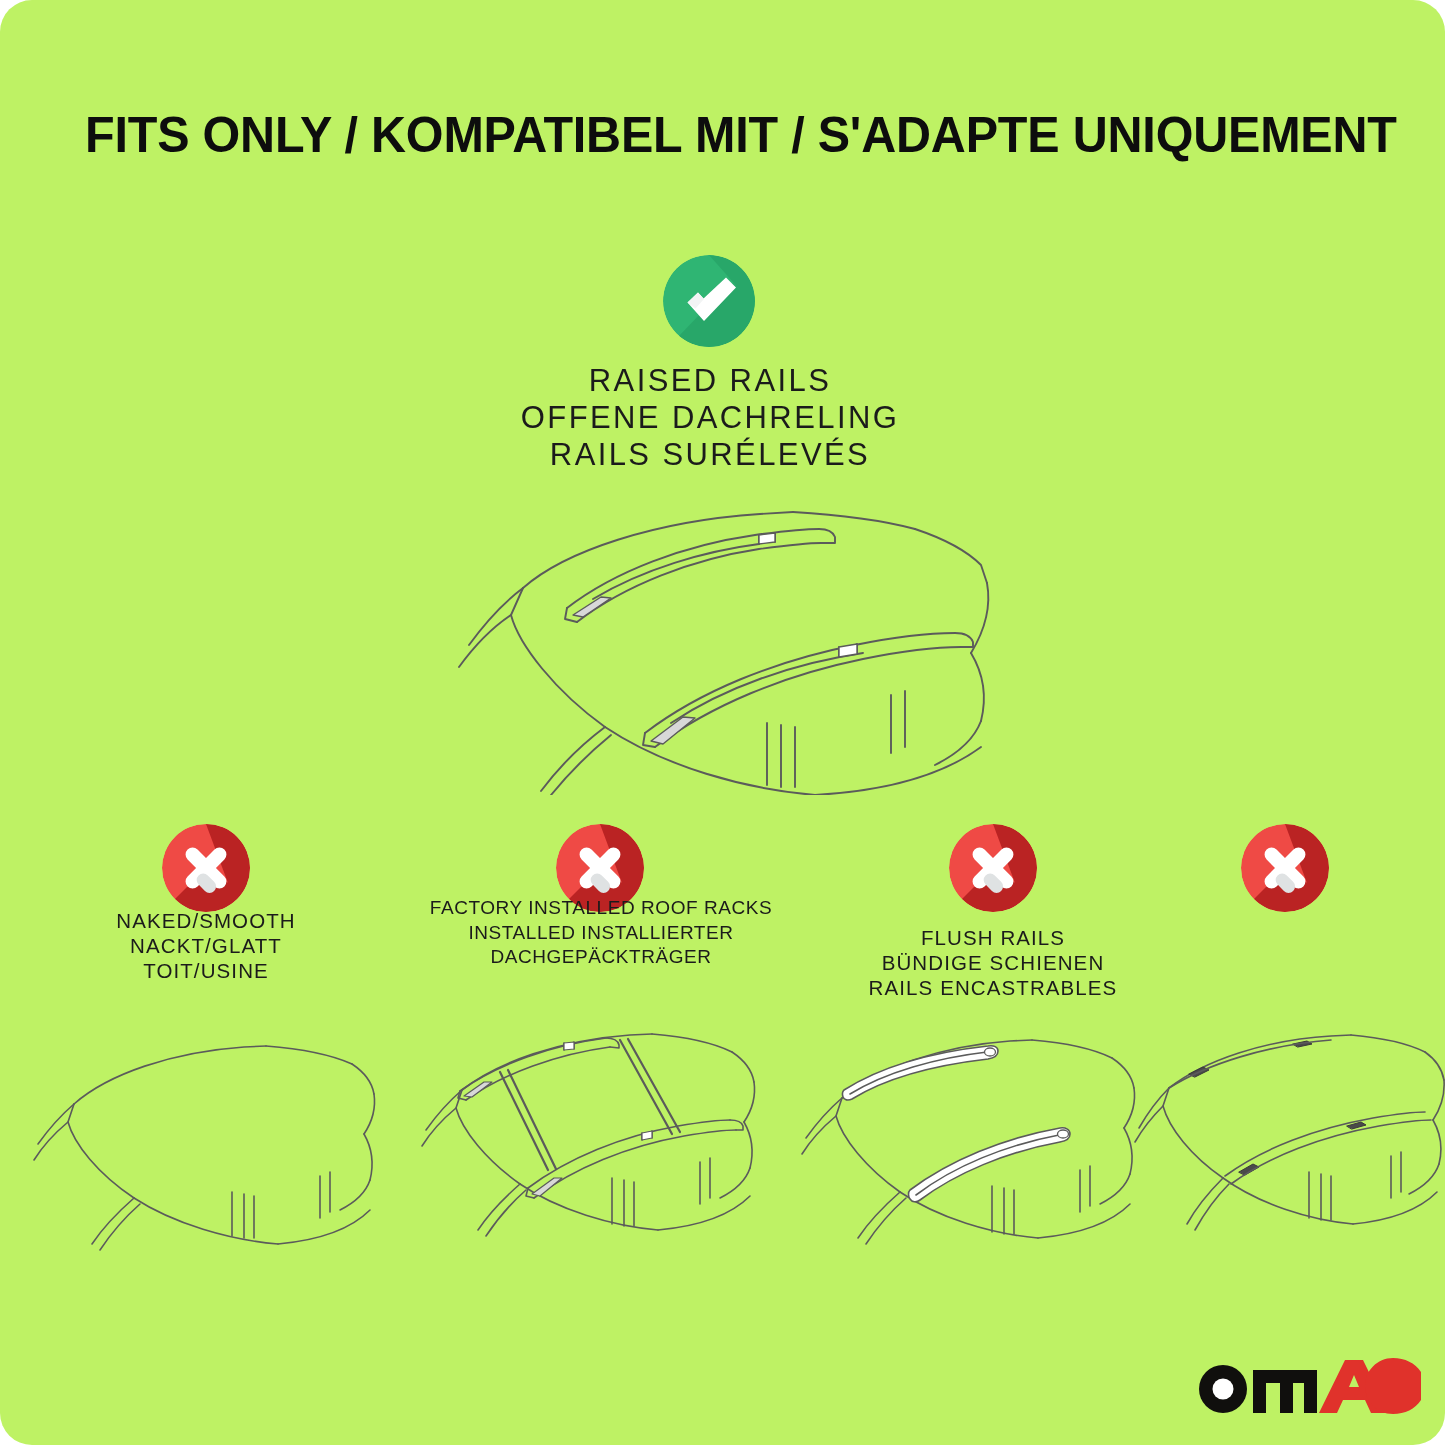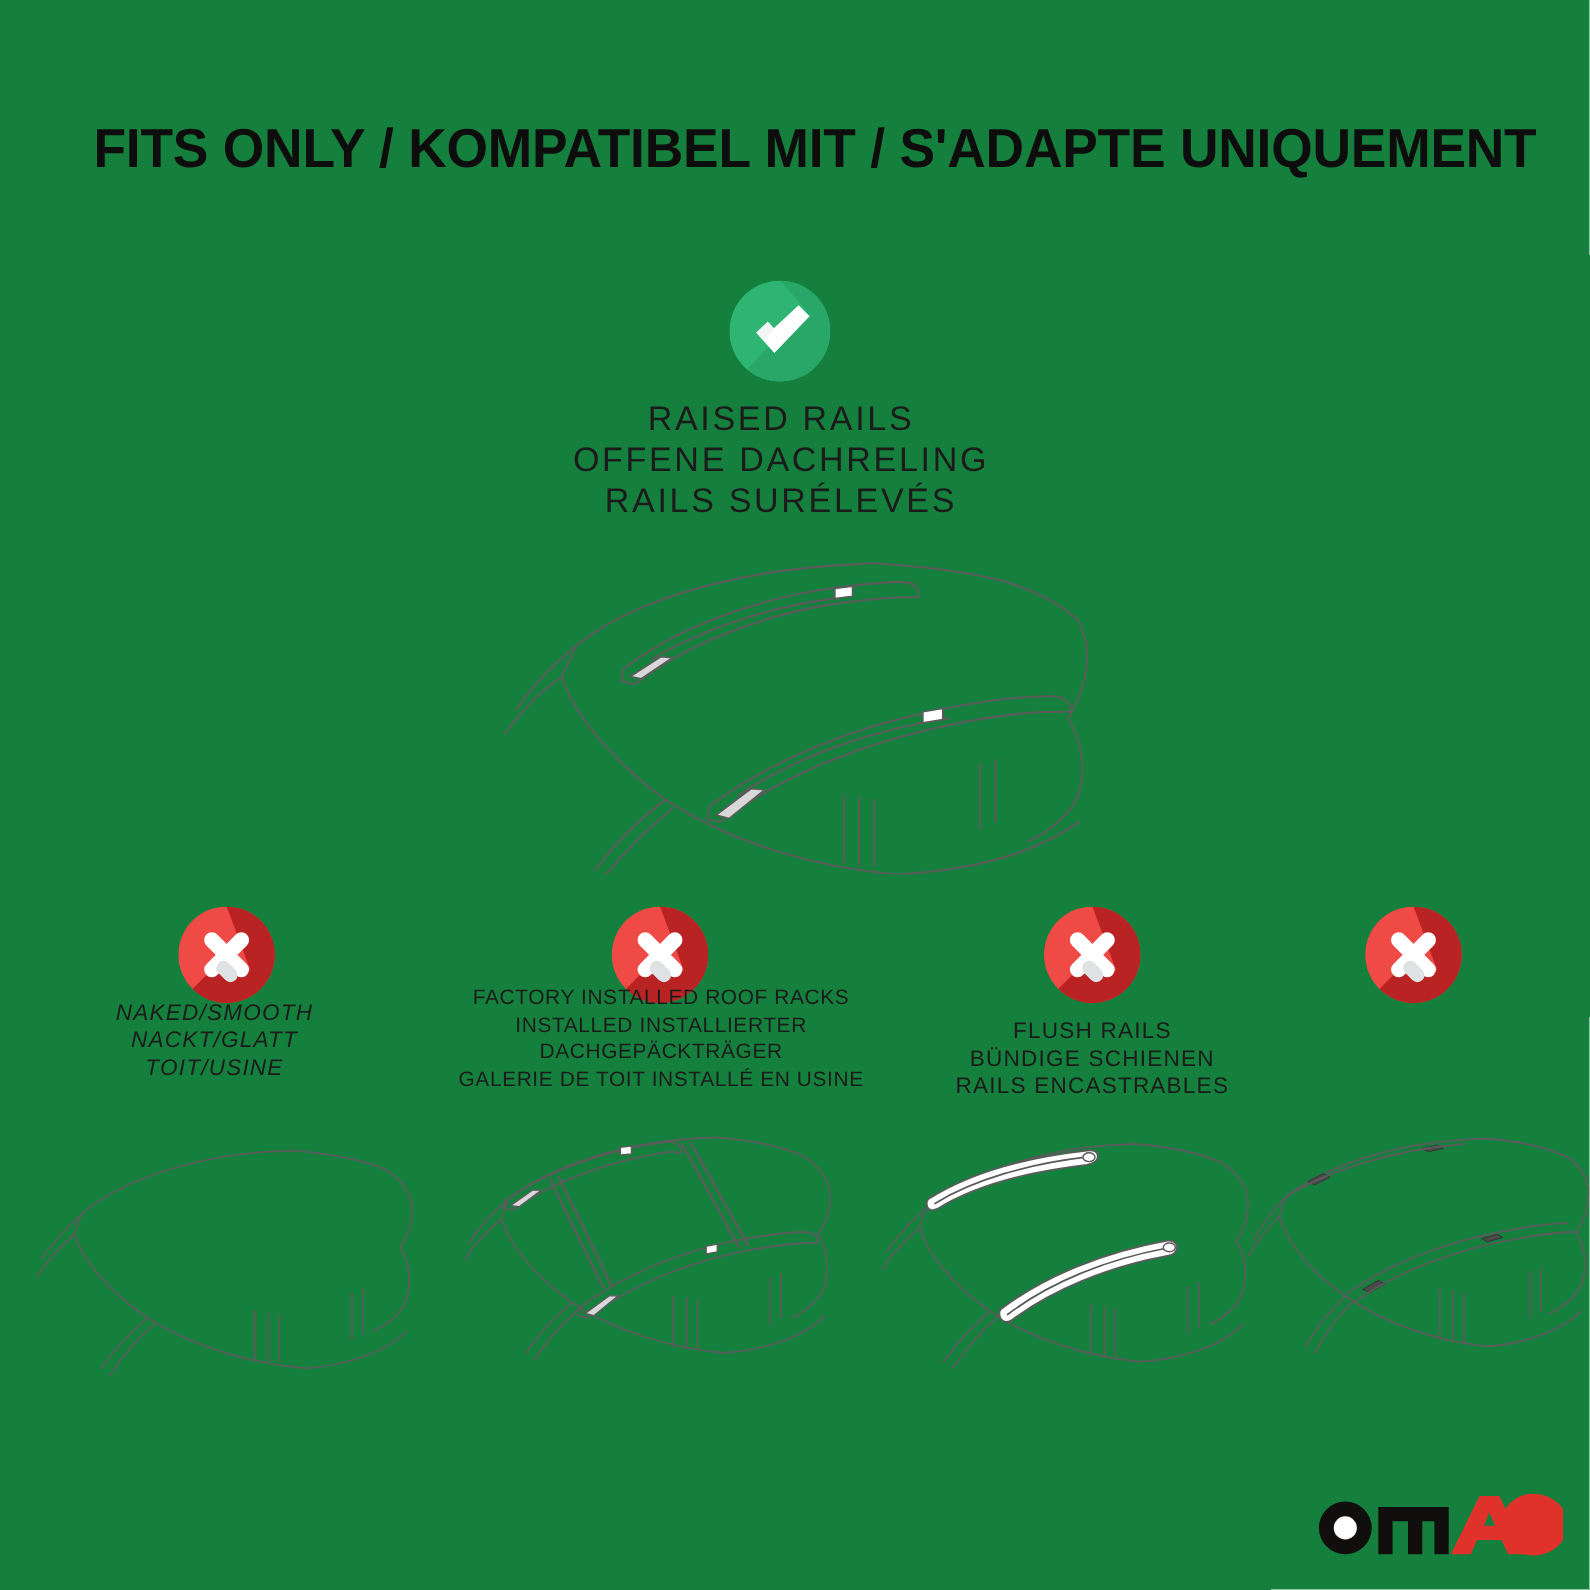--- a/index.html
+++ b/index.html
@@ -1,17 +1,17 @@
 <!DOCTYPE html>
 <html><head>
 <meta charset="utf-8">
 <style>
   html,body{margin:0;padding:0;background:#ffffff;}
   body{width:1445px;height:1445px;overflow:hidden;font-family:"Liberation Sans",sans-serif;color:#111111;}
-  #page{position:relative;width:1445px;height:1445px;background:#15803d;}
+  #page{position:relative;width:1445px;height:1445px;background:#bef264;border-radius:32px;}
 
   
   .title{
     position:absolute;left:85px;top:106px;width:1290px;
     font-family:"Liberation Sans",sans-serif;
     font-weight:700;font-size:50px;line-height:58px;
     letter-spacing:-0.2px;color:#0d0d0d;
     white-space:nowrap;transform:scaleX(0.97);transform-origin:left center;
   }
 
@@ -116,21 +116,21 @@
     <svg viewBox="0 0 88 88" xmlns="http://www.w3.org/2000/svg">
       <circle cx="44" cy="44" r="44" fill="#ef4a45"></circle>
       <path d="M44 0 A44 44 0 0 1 88 44 A44 44 0 0 1 44 88 A44 44 0 0 1 13 75 L44 44 L59 52 L66 59 Z" fill="#b41f1f" opacity="0.9"></path>
       <g fill="#ffffff">
         <rect x="18" y="37" width="52" height="14" rx="7" transform="rotate(45 44 44)"></rect>
         <rect x="18" y="37" width="52" height="14" rx="7" transform="rotate(-45 44 44)"></rect>
       </g>
       <rect x="44" y="48" width="22" height="13" rx="6.5" transform="rotate(45 44 44)" fill="#dfe2e3"></rect>
     </svg>
   </div>
-  <div class="label label-sm" style="left:9px;top:908px;width:372px;font-style:italic;">
+  <div class="label label-sm" style="left:20px;top:908px;width:372px;">
     <div>NAKED/SMOOTH</div>
     <div>NACKT/GLATT</div>
     <div>TOIT/USINE</div>
   </div>
   <div class="illus" style="left:22px;top:1022px;width:360px;height:230px;">
     <svg viewBox="0 0 360 230" xmlns="http://www.w3.org/2000/svg" fill="none" stroke="#5b5b5b" stroke-width="1.6" stroke-linecap="round" stroke-linejoin="round">
       <path d="M52 82 C86 52 150 30 222 25 L244 24"></path>
       <path d="M244 24 C282 27 310 33 330 42"></path>
       <path d="M52 82 L46 100 C52 122 76 152 112 176"></path>
       <path d="M112 176 C152 202 208 218 256 222"></path>
@@ -159,21 +159,20 @@
         <rect x="18" y="37" width="52" height="14" rx="7" transform="rotate(45 44 44)"></rect>
         <rect x="18" y="37" width="52" height="14" rx="7" transform="rotate(-45 44 44)"></rect>
       </g>
       <rect x="44" y="48" width="22" height="13" rx="6.5" transform="rotate(45 44 44)" fill="#dfe2e3"></rect>
     </svg>
   </div>
   <div class="label label-sm2" style="left:370px;top:896px;width:462px;">
     <div>FACTORY INSTALLED ROOF RACKS</div>
     <div>INSTALLED INSTALLIERTER</div>
     <div>DACHGEPÄCKTRÄGER</div>
-    <div>GALERIE DE TOIT INSTALLÉ EN USINE</div>
   </div>
   <div class="illus" style="left:402px;top:1012px;width:360px;height:240px;">
     <svg viewBox="0 0 360 240" xmlns="http://www.w3.org/2000/svg" fill="none" stroke="#5b5b5b" stroke-width="1.6" stroke-linecap="round" stroke-linejoin="round">
 
       <path d="M60 78 C96 50 158 28 228 23 L250 22"></path>
       <path d="M250 22 C286 25 312 31 330 40"></path>
       <path d="M60 78 L54 96 C60 118 84 148 118 172"></path>
       <path d="M118 172 C156 198 210 214 256 218"></path>
       <path d="M330 40 C342 48 350 58 352 70"></path>
       <path d="M352 70 C354 84 350 98 342 110"></path>

